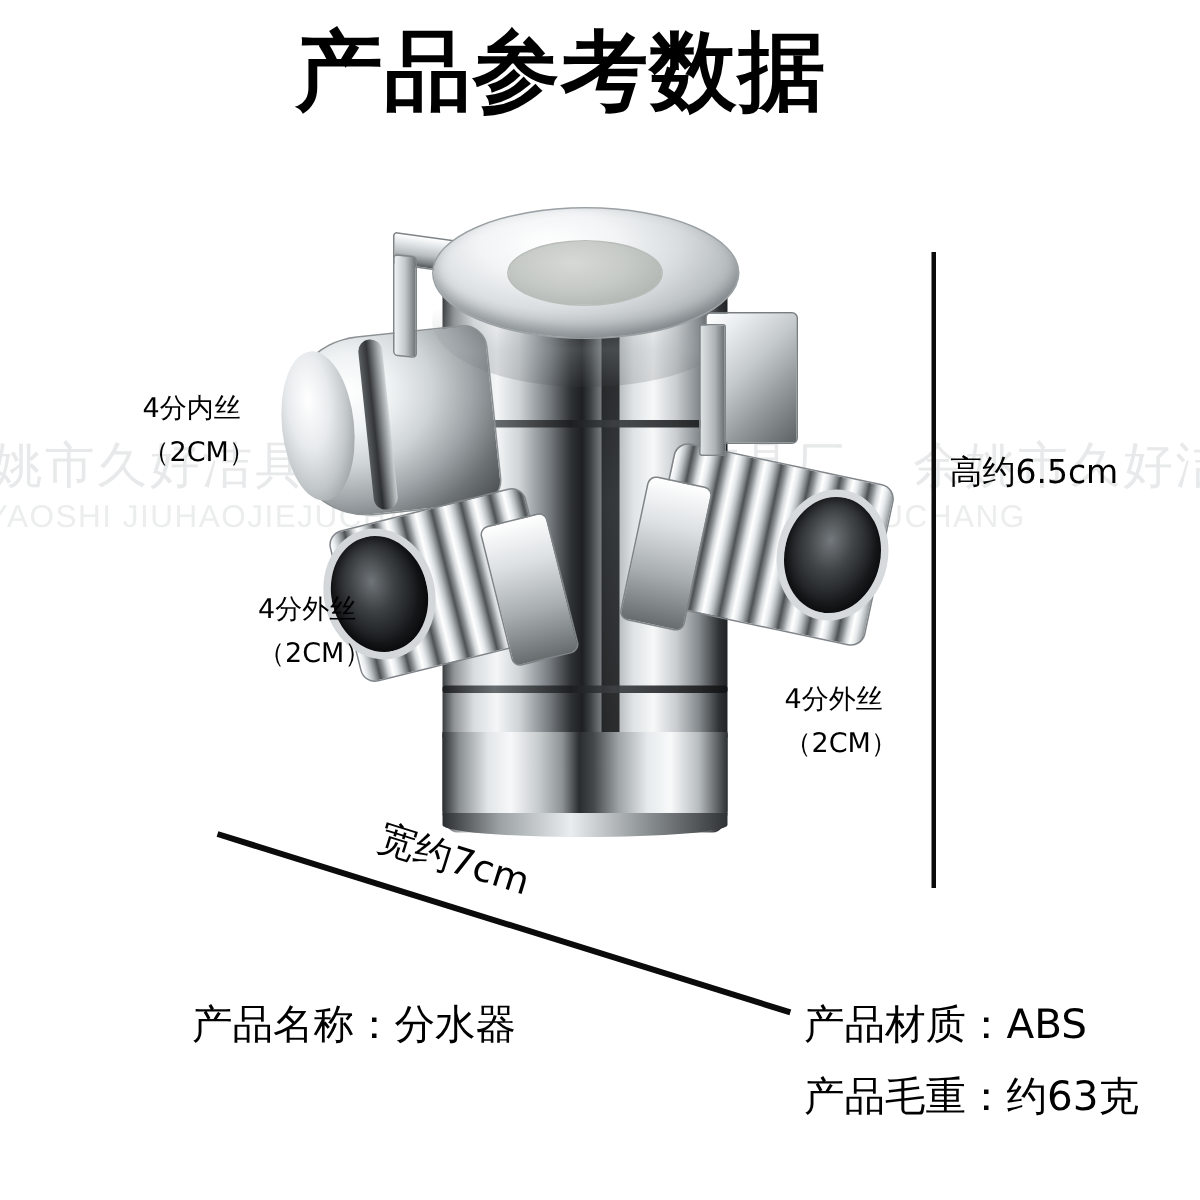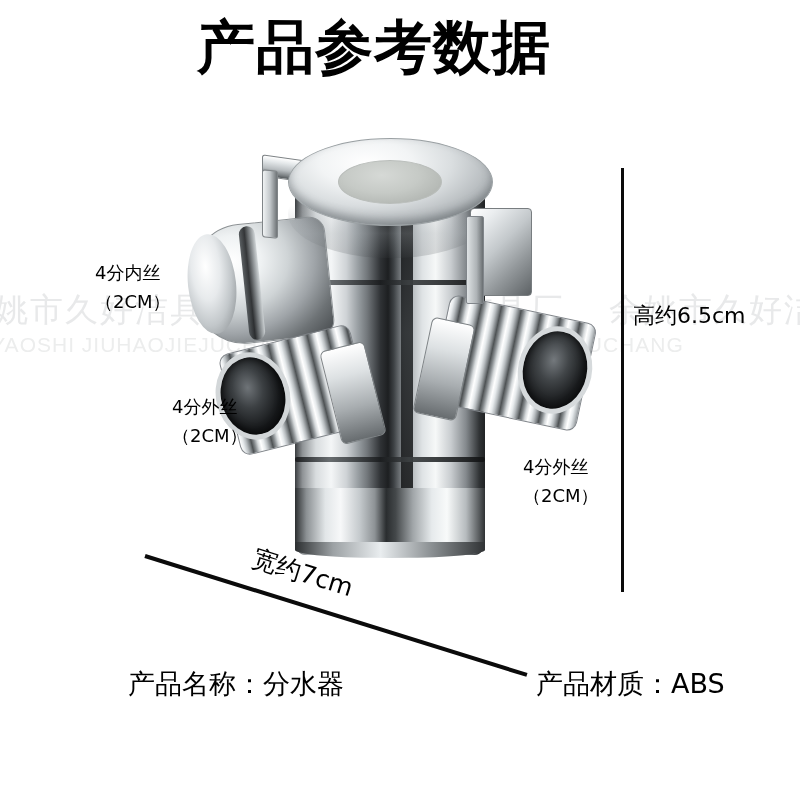--- a/index.html
+++ b/index.html
@@ -296,16 +296,17 @@
 
   <div class="lbl lbl-height">高约6.5cm</div>
   <div class="lbl lbl-width">宽约7cm</div>
 
   <div class="specs">
     <div class="spec-col left">
       <div class="spec-line">产品名称：分水器</div>
     </div>
     <div class="spec-col right">
       <div class="spec-line">产品材质：ABS</div>
+      <div class="spec-line">产品毛重：约63克</div>
     </div>
   </div>
 
 </div>
 
 </body></html>

